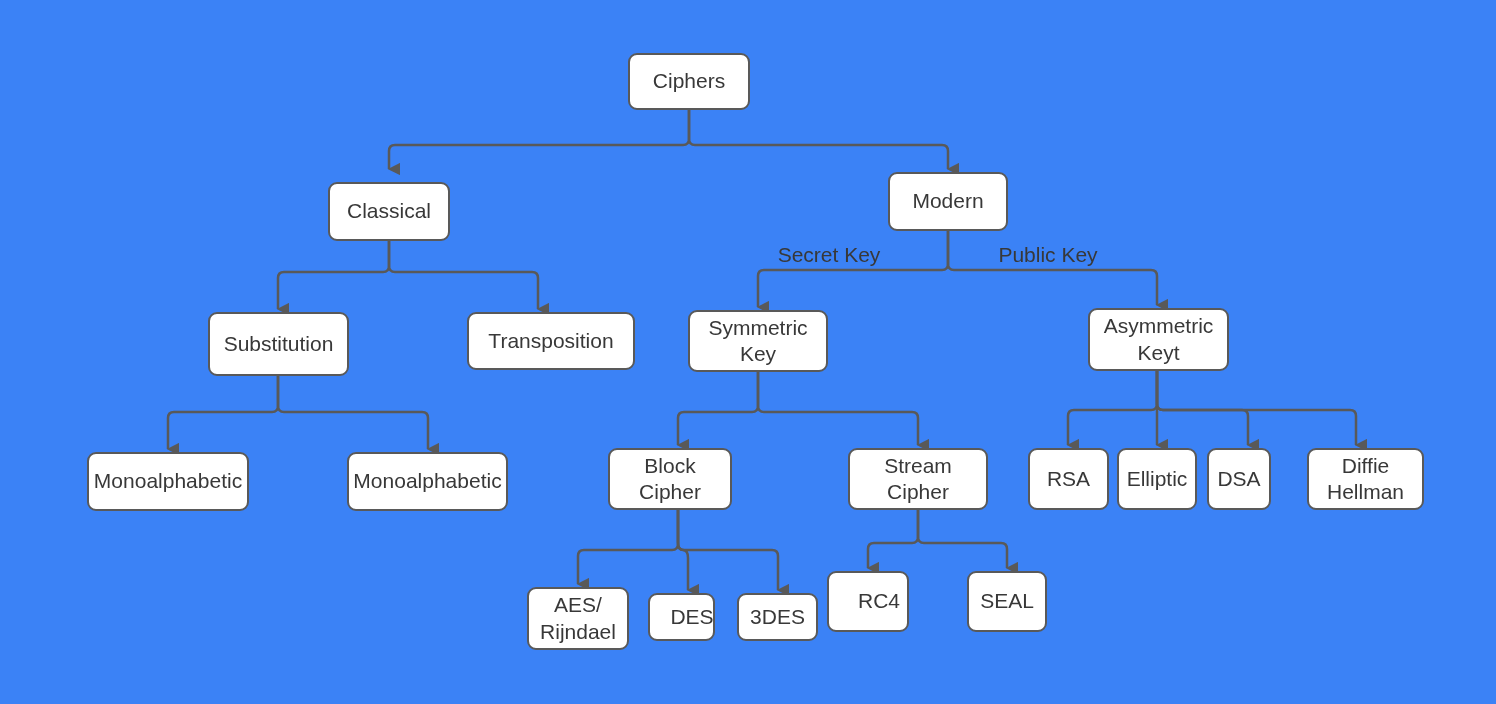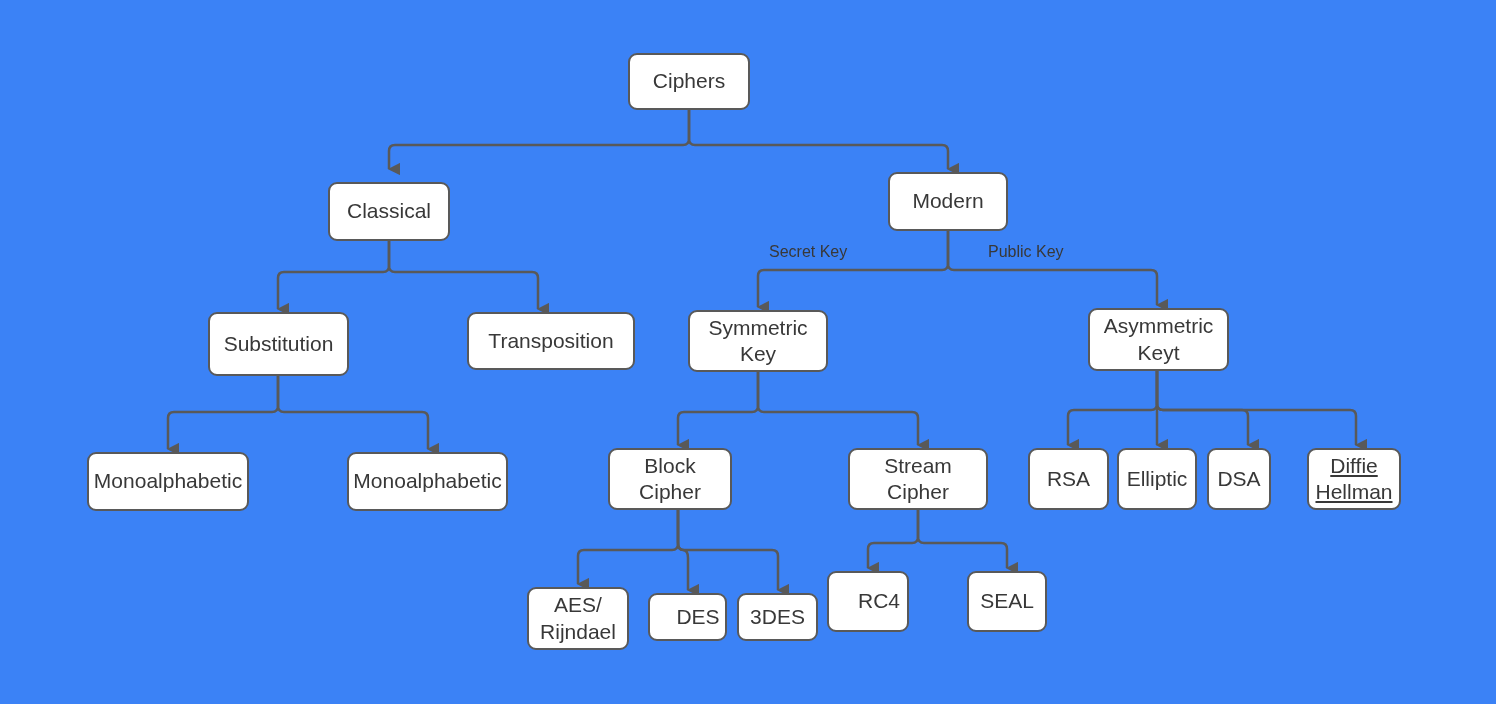--- a/index.html
+++ b/index.html
@@ -32,46 +32,46 @@
     display: flex;
     align-items: center;
     justify-content: center;
     text-align: center;
     white-space: pre-line;
     padding: 0 2px;
   }
   .edge-label {
     position: absolute;
     color: #383838;
-    font-size: 16px;
-    text-align: left;
+    font-size: 21px;
+    text-align: center;
     width: 120px;
     line-height: 1.1;
   }
   
   .n-ciphers       { left: 628px;  top: 53px;  width: 122px; height: 57px; }
   .n-classical     { left: 328px;  top: 182px; width: 122px; height: 59px; }
   .n-modern        { left: 888px;  top: 172px; width: 120px; height: 59px; }
   .n-substitution  { left: 208px;  top: 312px; width: 141px; height: 64px; }
   .n-transposition { left: 467px;  top: 312px; width: 168px; height: 58px; }
   .n-symmetric     { left: 688px;  top: 310px; width: 140px; height: 62px; }
   .n-asymmetric    { left: 1088px; top: 308px; width: 141px; height: 63px; }
   .n-mono          { left: 87px;   top: 452px; width: 162px; height: 59px; }
   .n-poly          { left: 347px;  top: 452px; width: 161px; height: 59px; }
   .n-block         { left: 608px;  top: 448px; width: 124px; height: 62px; }
   .n-stream        { left: 848px;  top: 448px; width: 140px; height: 62px; }
   .n-aes           { left: 527px;  top: 587px; width: 102px; height: 63px; }
-  .n-des           { left: 648px;  top: 593px; width: 79px;  height: 48px; padding-left: 23px; }
+  .n-des           { left: 648px;  top: 593px; width: 67px;  height: 48px; padding-left: 23px; }
   .n-3des          { left: 737px;  top: 593px; width: 81px;  height: 48px; }
   .n-rc4           { left: 827px;  top: 571px; width: 82px;  height: 61px; padding-left: 24px; }
   .n-seal          { left: 967px;  top: 571px; width: 80px;  height: 61px; }
   .n-rsa           { left: 1028px; top: 448px; width: 81px;  height: 62px; }
   .n-elliptic      { left: 1117px; top: 448px; width: 80px;  height: 62px; }
   .n-dsa           { left: 1207px; top: 448px; width: 64px;  height: 62px; }
-  .n-diffie        { left: 1307px; top: 448px; width: 94px;  height: 62px; text-decoration: underline; }
+  .n-diffie        { left: 1307px; top: 448px; width: 117px;  height: 62px; }
   .el-secret { left: 769px; top: 243px; }
   .el-public { left: 988px; top: 243px; }
 </style>
 </head>
 <body>
 
 <div class="canvas">
 
   <svg class="edges-svg" width="1496" height="704">
     <defs>

